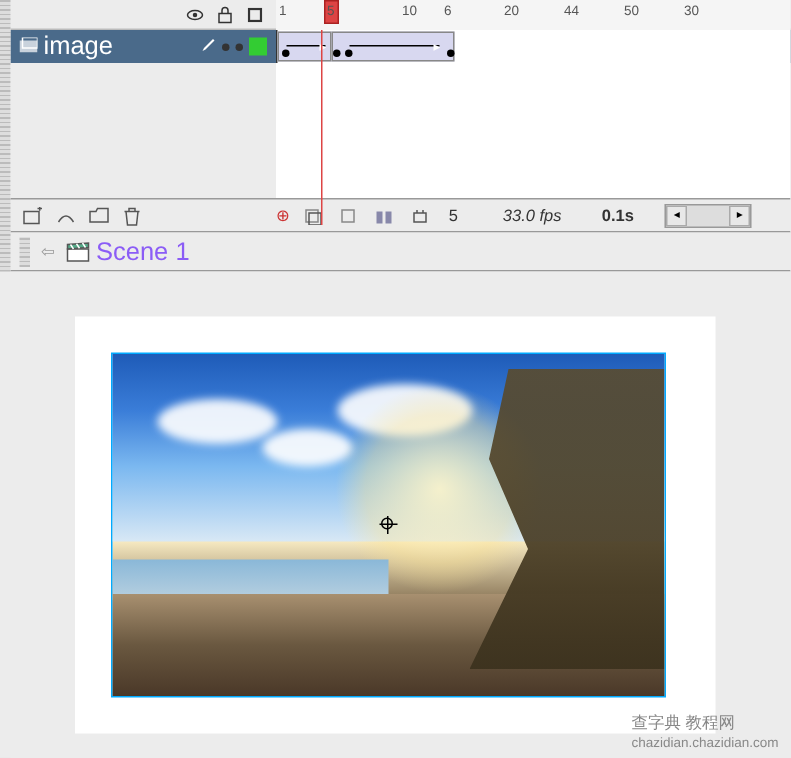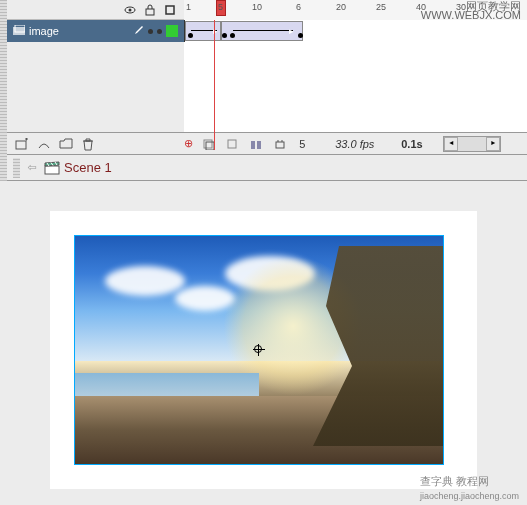--- a/index.html
+++ b/index.html
@@ -12,21 +12,21 @@
     .layer-header-icon { width: 12px; height: 12px; display: flex; align-items: center; justify-content: center; color: #333; }
     
     .ruler { flex: 1; display: flex; position: relative; background: #f5f5f5; height: 20px; }
     .ruler-mark { position: absolute; font-size: 9px; color: #555; top: 2px; }
     .playhead-marker { position: absolute; top: 0; width: 10px; height: 16px; background: #d44; border: 1px solid #a22; left: 32px; }
     
     .watermark-text { position: absolute; right: 6px; top: 2px; font-size: 8px; color: #666; text-align: right; line-height: 9px; }
     
     .layer-row { display: flex; height: 22px; background: #4a6a8a; color: white; align-items: center; }
     .layer-controls { width: 177px; display: flex; align-items: center; gap: 4px; padding: 0 6px; }
-    .layer-name { flex: 1; font-size: 11px; }
+    .layer-name { flex: 1; font-size: 17px; }
     .layer-dot { width: 5px; height: 5px; border-radius: 50%; background: #333; }
     .layer-color { width: 12px; height: 12px; background: #3c3; }
     
     .frames-area { flex: 1; background: #fff; position: relative; height: 22px; border-left: 1px solid #333; }
     .kf-dot { width: 5px; height: 5px; border-radius: 50%; background: #000; position: absolute; bottom: 2px; left: 0; }
     .tween-line { position: absolute; height: 1px; background: #000; top: 10px; }
     .tween-arrow { position: absolute; top: 6px; font-size: 9px; }
     .frame-bg { position: absolute; height: 20px; top: 1px; background: #d8d8f0; border: 1px solid #888; }
     
     .empty-layers { height: 90px; background: #fff; border-left: 177px solid #ececec; }
@@ -34,21 +34,21 @@
     .timeline-footer { display: flex; height: 22px; align-items: center; border-top: 1px solid #999; background: #ececec; padding: 0 6px; }
     .layer-tools { width: 171px; display: flex; gap: 4px; }
     .tool-btn { width: 18px; height: 18px; display: flex; align-items: center; justify-content: center; cursor: pointer; border: 1px solid transparent; }
     .playback-controls { display: flex; gap: 6px; align-items: center; flex: 1; }
     .pc-item { padding: 0 4px; font-size: 11px; color: #333; }
     .scrollbar-h { width: 58px; height: 16px; background: #ddd; border: 1px solid #999; display: flex; }
     .scroll-arrow { width: 14px; background: #e8e8e8; border: 1px solid #aaa; text-align: center; font-size: 8px; cursor: pointer; }
     
     .scene-bar { display: flex; height: 26px; align-items: center; background: #ececec; border-bottom: 1px solid #999; padding: 0 6px; gap: 4px; }
     .scene-icon { width: 16px; height: 16px; display: flex; align-items: center; justify-content: center; }
-    .scene-name { font-size: 13px; color: #7f1d1d; }
+    .scene-name { font-size: 17px; color: #8b5cf6; }
     
     .stage-area { background: #ececec; padding: 30px 50px; height: 340px; position: relative; }
     .canvas-bg { background: #fff; padding: 24px; position: relative; }
     .image-frame { position: relative; width: 370px; height: 230px; border: 1px solid #0af; background: linear-gradient(180deg, #2a6ac0 0%, #4590e0 25%, #90c5f0 45%, #f5e8c0 55%, #7a6548 75%, #5a4838 100%); overflow: hidden; }
     .sky { position: absolute; top: 0; left: 0; right: 0; height: 55%; background: linear-gradient(180deg, #1e5bb8 0%, #3a7dd8 30%, #7bb8f0 60%, #d8e8f5 100%); }
     .cloud { position: absolute; background: #fff; border-radius: 50%; filter: blur(3px); opacity: 0.9; }
     .c1 { width: 80px; height: 30px; top: 30px; left: 30px; }
     .c2 { width: 60px; height: 25px; top: 50px; left: 100px; }
     .c3 { width: 90px; height: 35px; top: 20px; left: 150px; }
     .sun-glow { position: absolute; top: 20px; right: 80px; width: 140px; height: 140px; background: radial-gradient(circle, rgba(255,245,200,0.9) 0%, rgba(255,230,150,0.4) 50%, transparent 70%); }
@@ -89,30 +89,26 @@
       <span class="layer-header-icon">
         <svg width="10" height="10" viewBox="0 0 10 10">
             <rect x="1" y="1" width="8" height="8" fill="none" stroke="#333" stroke-width="1.5"></rect>
           </svg>
       </span>
     </div>
     <div class="ruler">
       <span class="ruler-mark" style="left:2px">1</span>
       <div class="playhead-marker"></div>
       <span class="ruler-mark" style="left:34px">5</span>
-      <span class="ruler-mark" style="left:68px">10</span>
+      <span class="ruler-mark" style="left:84px">10</span>
       <span class="ruler-mark" style="left:112px">6</span>
       <span class="ruler-mark" style="left:152px">20</span>
-      <span class="ruler-mark" style="left:192px">25</span>
-      <span class="ruler-mark" style="left:232px">40</span>
+      <span class="ruler-mark" style="left:192px">44</span>
+      <span class="ruler-mark" style="left:232px">50</span>
       <span class="ruler-mark" style="left:272px">30</span>
-      <div class="watermark-text">
-        <div>网页教学网</div>
-        <div>WWW.WEBJX.COM</div>
-      </div>
     </div>
   </div>
 
   <div class="layer-row">
     <div class="layer-controls">
       <span>
         <svg width="12" height="10" viewBox="0 0 12 10">
             <rect x="0" y="2" width="12" height="8" fill="#fff" opacity="0.7"></rect>
             <rect x="2" y="0" width="10" height="7" fill="none" stroke="#fff"></rect>
           </svg>
@@ -233,14 +229,14 @@
         <div class="cm-cross cm-h"></div>
         <div class="cm-cross cm-v"></div>
         <div class="cm-circ"></div>
       </div>
     </div>
   </div>
 </div>
 
 <div class="bottom-watermark">
   <span>查字典  教程网</span><br>
-  <span style="font-size:9px;">jiaocheng.jiaocheng.com</span>
+  <span style="font-size:9px;">chazidian.chazidian.com</span>
 </div>
 
 </body></html>

